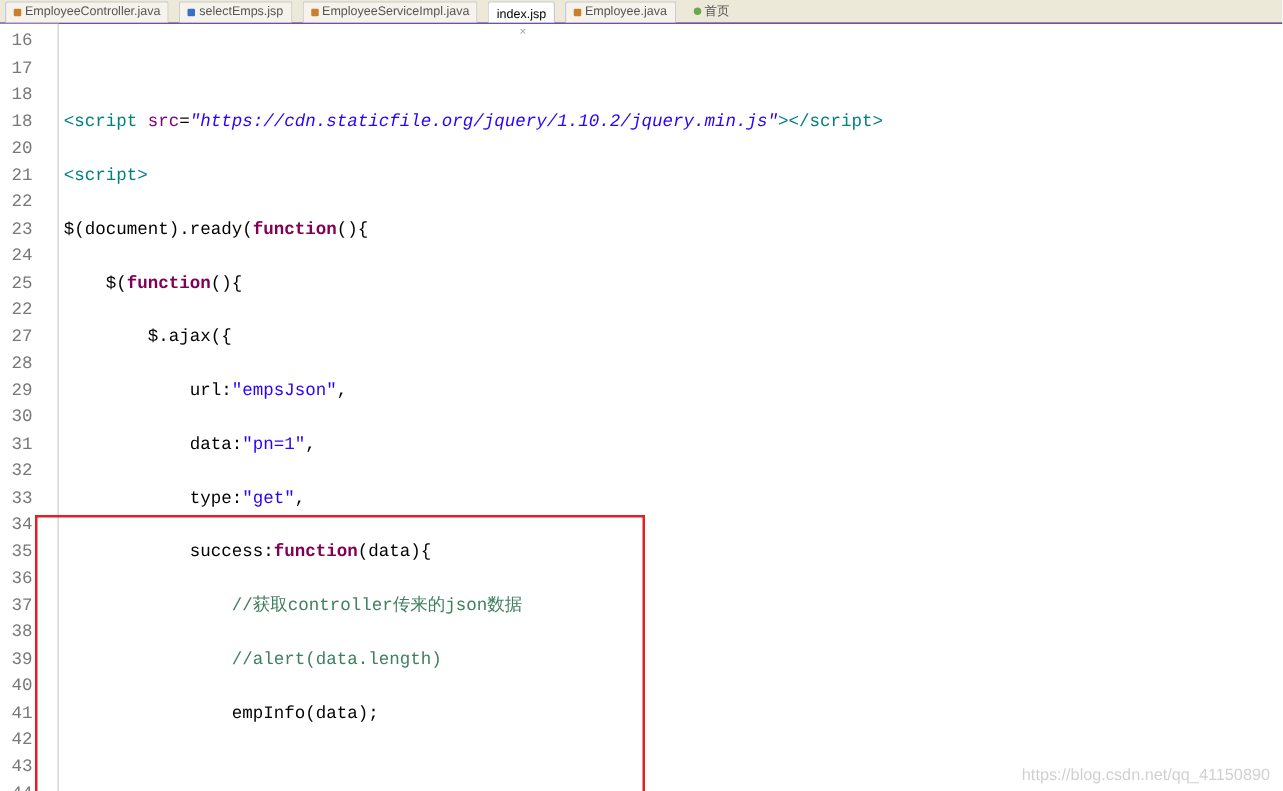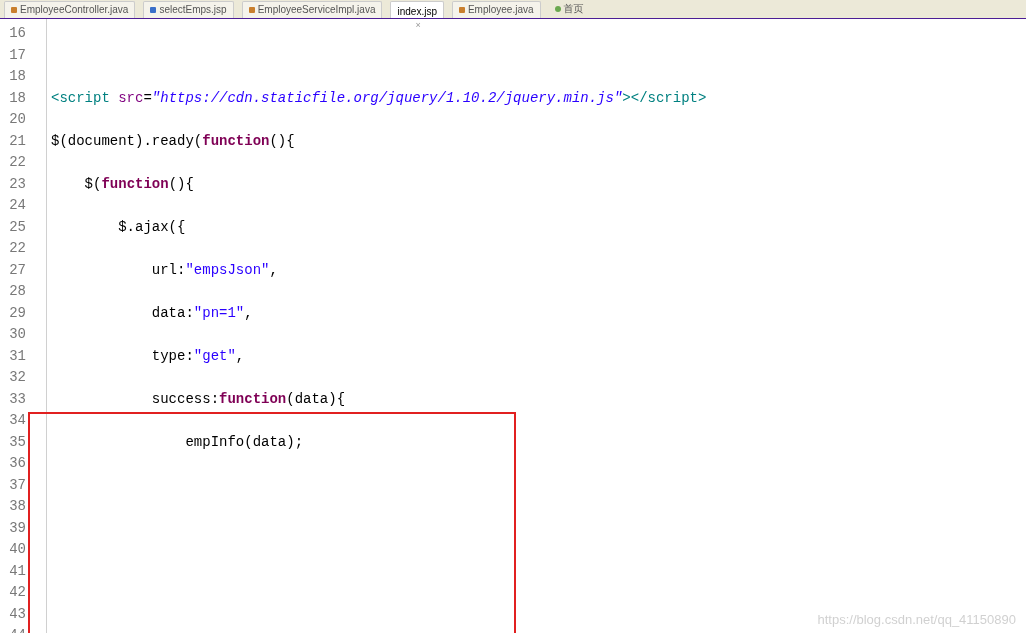--- a/index.html
+++ b/index.html
@@ -166,27 +166,30 @@
       <div class="ln">39</div>
       <div class="ln">40</div>
       <div class="ln">41</div>
       <div class="ln">42</div>
       <div class="ln">43</div>
       <div class="ln">44</div>
     </div>
   <div class="code">
 <div class="line"> </div>
 <div class="line"><span class="tag">&lt;script </span><span class="attr">src</span>=<span class="strf">"https://cdn.staticfile.org/jquery/1.10.2/jquery.min.js"</span><span class="tag">&gt;&lt;/script&gt;</span></div>
+<div class="line"><span class="tag">&lt;script&gt;</span></div>
 <div class="line">$(document).ready(<span class="kw">function</span>(){</div>
 <div class="line">    $(<span class="kw">function</span>(){</div>
 <div class="line">        $.ajax({</div>
 <div class="line">            url:<span class="str">"empsJson"</span>,</div>
 <div class="line">            data:<span class="str">"pn=1"</span>,</div>
 <div class="line">            type:<span class="str">"get"</span>,</div>
 <div class="line">            success:<span class="kw">function</span>(data){</div>
+<div class="line">                <span class="cmt">//</span><span class="cmtcn">获取</span><span class="cmt">controller</span><span class="cmtcn">传来的</span><span class="cmt">json</span><span class="cmtcn">数据</span></div>
+<div class="line">                <span class="cmt">//alert(data.length)</span></div>
 <div class="line">                empInfo(data);</div>
 
 
 
 
 
 
 
 
 

